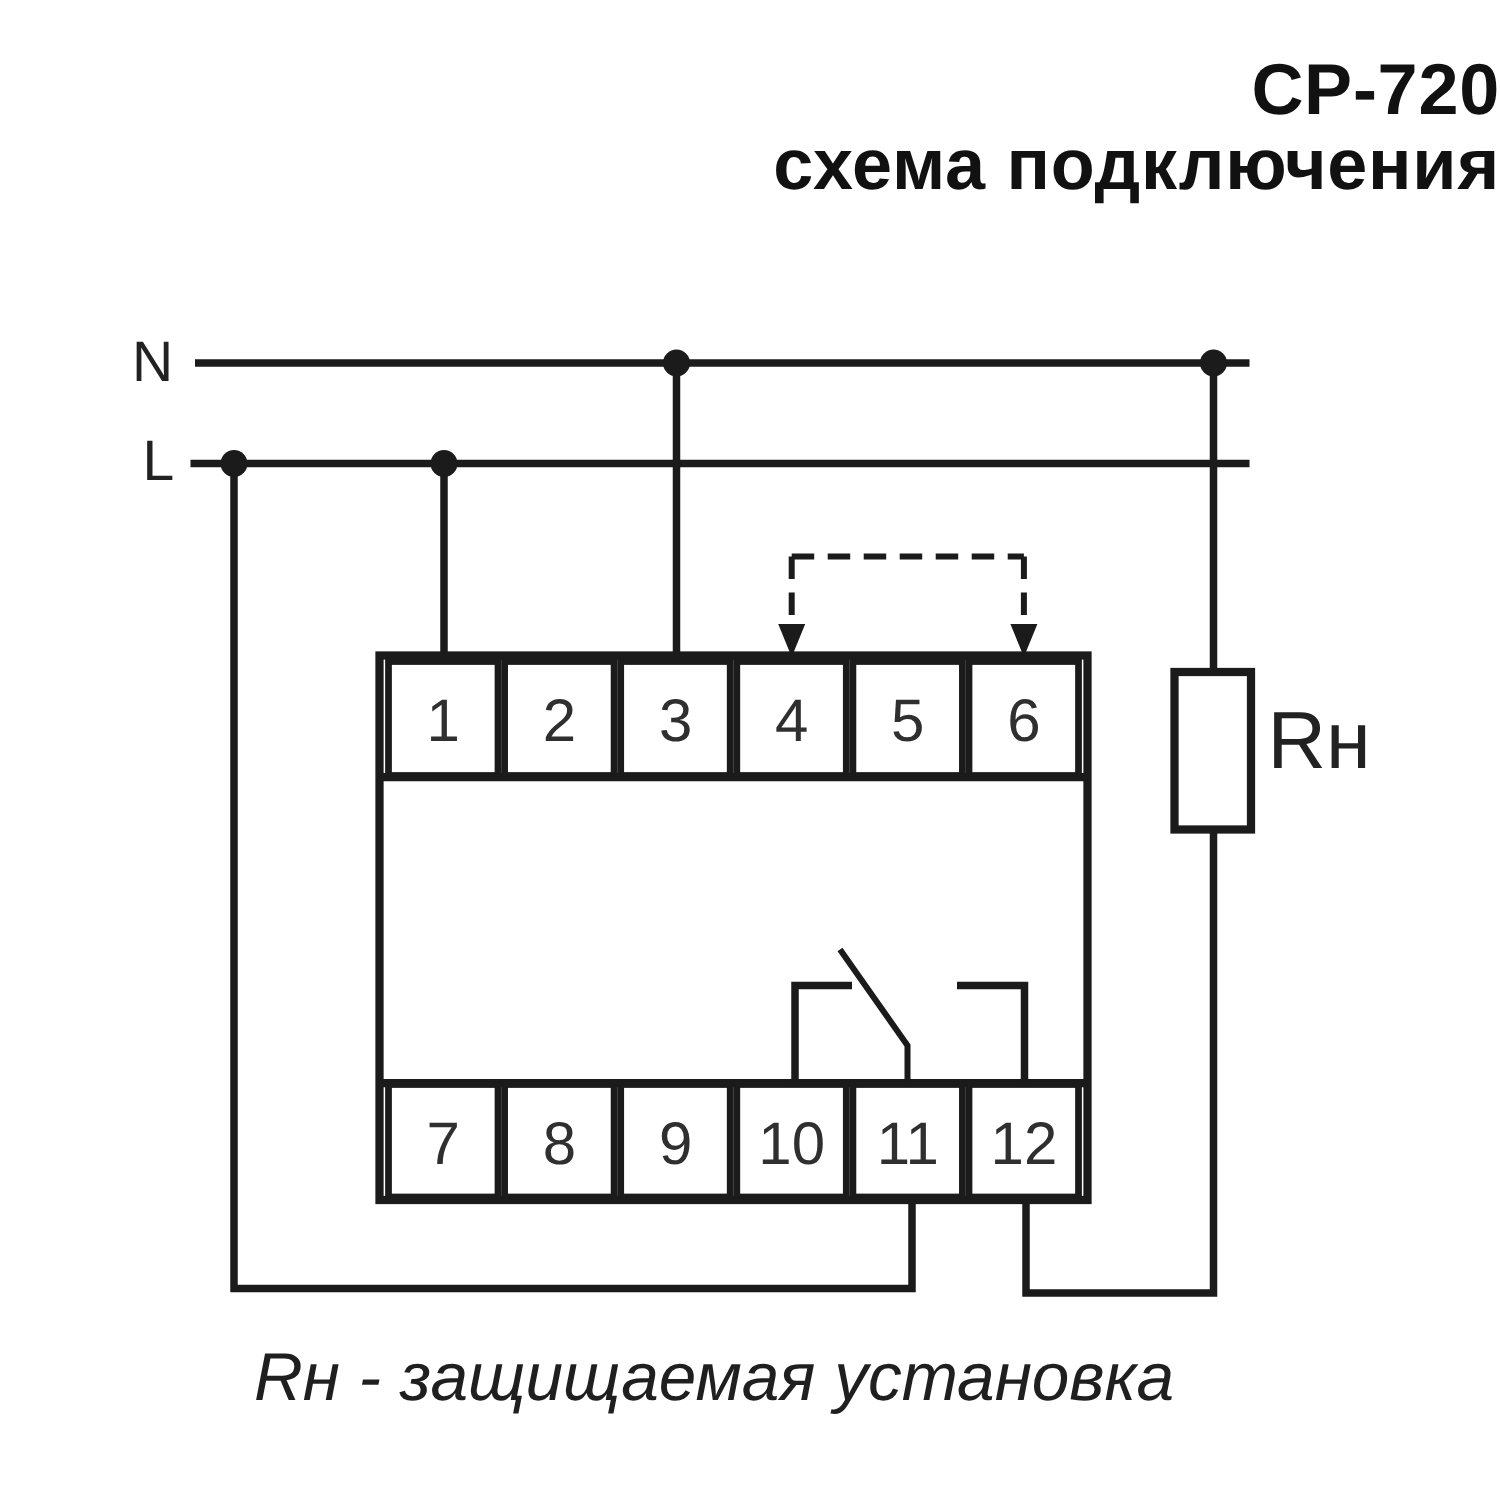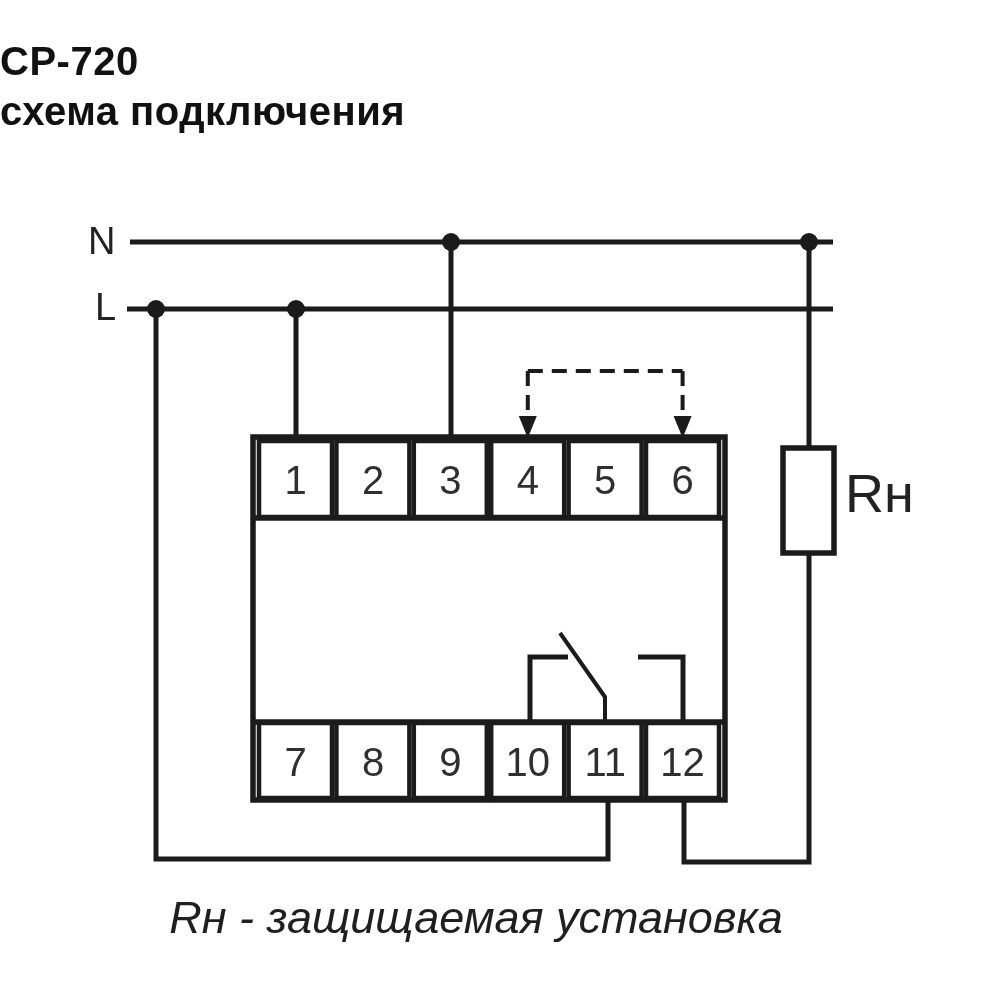--- a/index.html
+++ b/index.html
@@ -13,22 +13,22 @@
     height: 1000px;
     background: #ffffff;
     overflow: hidden;
     font-family: "Liberation Sans", sans-serif;
   }
   .title {
     position: absolute;
     top: 36px;
     left: 0;
     width: 1000px;
-    text-align: left;
-    font-size: 40px;
+    text-align: right;
+    font-size: 48px;
     font-weight: bold;
     line-height: 50px;
     color: #111111;
     letter-spacing: 0.5px;
   }
   .schematic {
     position: absolute;
     top: 0;
     left: 0;
   }

